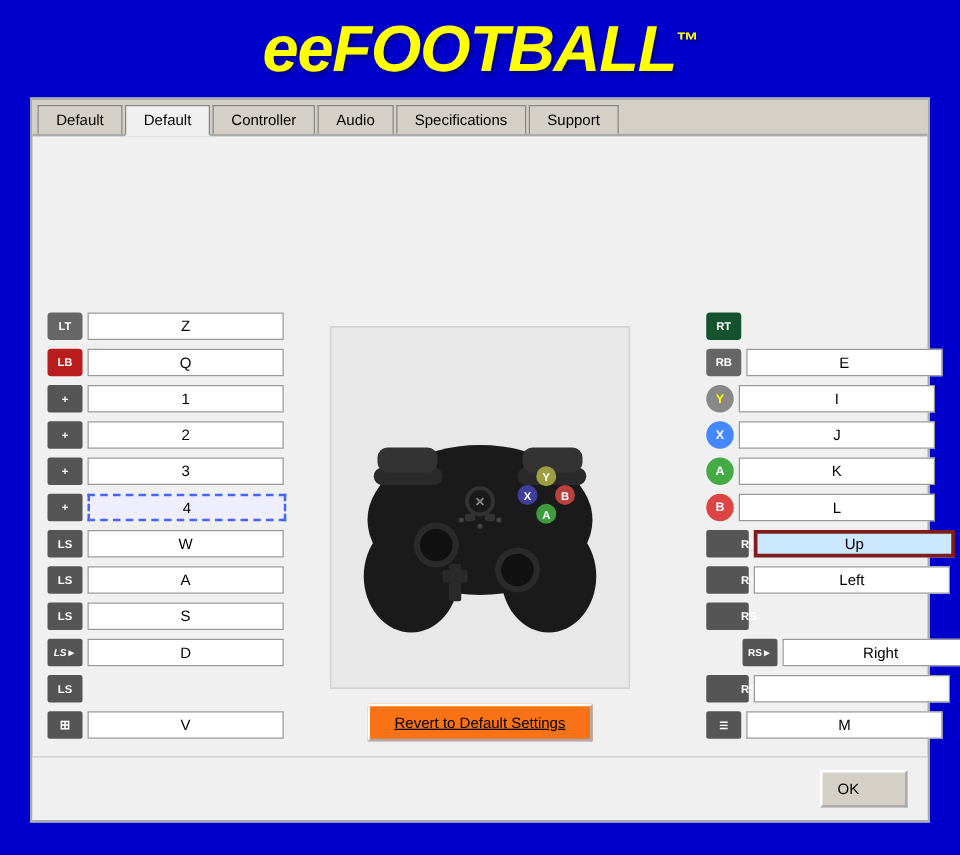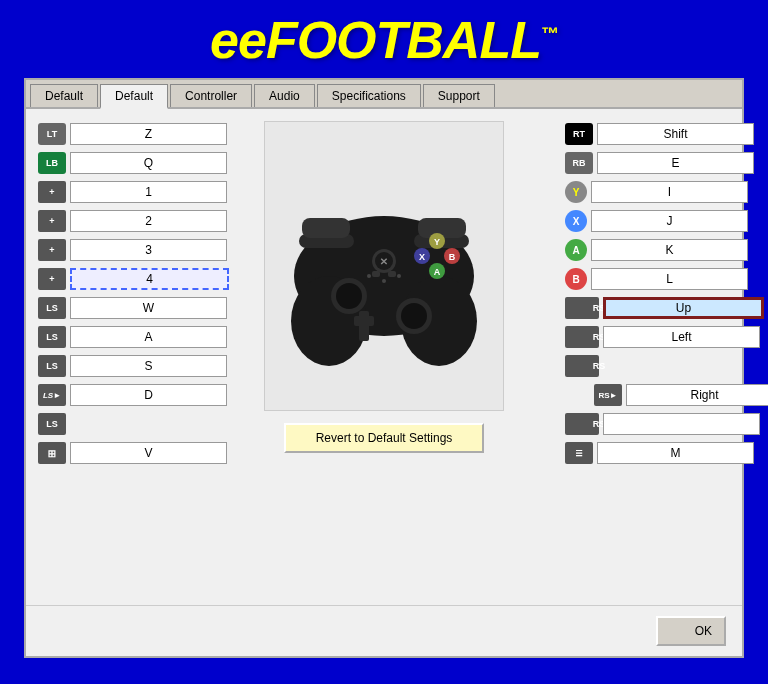--- a/index.html
+++ b/index.html
@@ -73,20 +73,21 @@
       margin-bottom: -2px;
       z-index: 1;
     }
 
     
     .content {
       display: flex;
       flex: 1;
       padding: 12px;
       gap: 8px;
+      align-items: flex-end;
     }
 
     
     .left-col {
       display: flex;
       flex-direction: column;
       gap: 3px;
       width: 165px;
     }
 
@@ -130,27 +131,27 @@
       border-radius: 3px;
       display: flex;
       align-items: center;
       justify-content: center;
       font-size: 9px;
       font-weight: bold;
       color: white;
       flex-shrink: 0;
     }
     .btn-lt { background: #666; }
-    .btn-lb { background: #15803d; }
+    .btn-lb { background: #b91c1c; }
     .btn-dpad { background: #555; border-radius: 2px; }
     .btn-ls { background: #555; border-radius: 2px; }
     .btn-lsp { background: #555; border-radius: 2px; }
     .btn-cam { background: #555; border-radius: 2px; font-size: 8px; }
 
-    .btn-rt { background: #000000; }
+    .btn-rt { background: #14532d; }
     .btn-rb { background: #666; }
     .btn-y { background: #888; color: #ffff00; font-size: 10px; border-radius: 50%; width: 22px; height: 22px; }
     .btn-x { background: #4488ff; border-radius: 50%; width: 22px; height: 22px; font-size: 10px; }
     .btn-a { background: #44aa44; border-radius: 50%; width: 22px; height: 22px; font-size: 10px; }
     .btn-b { background: #dd4444; border-radius: 50%; width: 22px; height: 22px; font-size: 10px; }
     .btn-rs { background: #555; border-radius: 2px; padding-left: 34px; }
     .btn-rsp { background: #555; border-radius: 2px; margin-left: 29px; }
     .btn-menu { background: #555; border-radius: 2px; font-size: 8px; }
 
     .key-input {
@@ -167,47 +168,48 @@
     .key-input.selected {
       border: 2px dashed #4466ff;
       background: #eef;
     }
     .key-input.highlighted {
       background: #cce8ff;
       border: 3px solid #7f1d1d;
     }
 
     .revert-btn {
-      background: #fef9c3;
+      background: #f97316;
       border: 2px outset #fff;
       padding: 6px 16px;
       font-size: 12px;
       cursor: pointer;
-      width: 200px;
+      width: 180px;
       text-align: center;
       margin-top: 4px;
+      text-decoration: underline;
     }
 
     
     .bottom-bar {
       display: flex;
       justify-content: flex-end;
       padding: 10px 16px;
       gap: 8px;
       background: #f0f0f0;
       border-top: 1px solid #ccc;
     }
     .bottom-btn {
       background: #d4d0c8;
       border: 2px outset #fff;
       padding: 6px 12px;
       font-size: 12px;
       cursor: pointer;
       min-width: 70px;
-      text-align: right;
+      text-align: left;
     }
 
     
     .controller-svg {
       width: 220px;
       height: 260px;
     }
   </style>
 </head>
 <body>
@@ -327,21 +329,20 @@
           <circle cx="110" cy="115" r="2" fill="#444"></circle>
           <circle cx="125" cy="110" r="2" fill="#444"></circle>
         </svg>
       </div>
       <button class="revert-btn">Revert to Default Settings</button>
     </div>
 
     <div class="right-col">
       <div class="key-row">
         <div class="btn-icon btn-rt">RT</div>
-        <input class="key-input" type="text" value="Shift" readonly="" style="">
       </div>
       <div class="key-row">
         <div class="btn-icon btn-rb">RB</div>
         <input class="key-input" type="text" value="E" readonly="" style="">
       </div>
       <div class="key-row">
         <div class="btn-icon btn-y">Y</div>
         <input class="key-input" type="text" value="I" readonly="" style="">
       </div>
       <div class="key-row">

